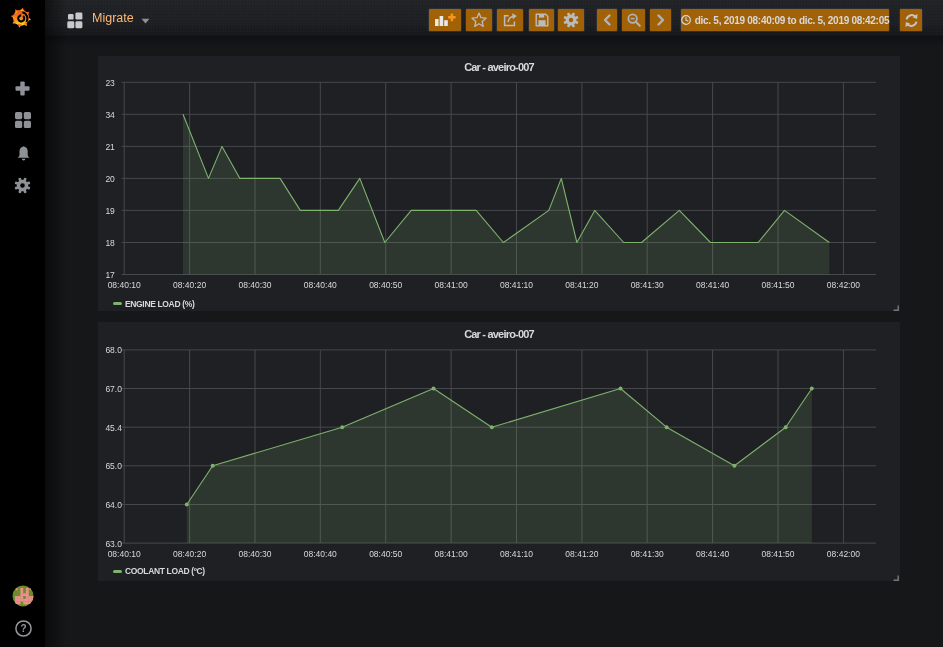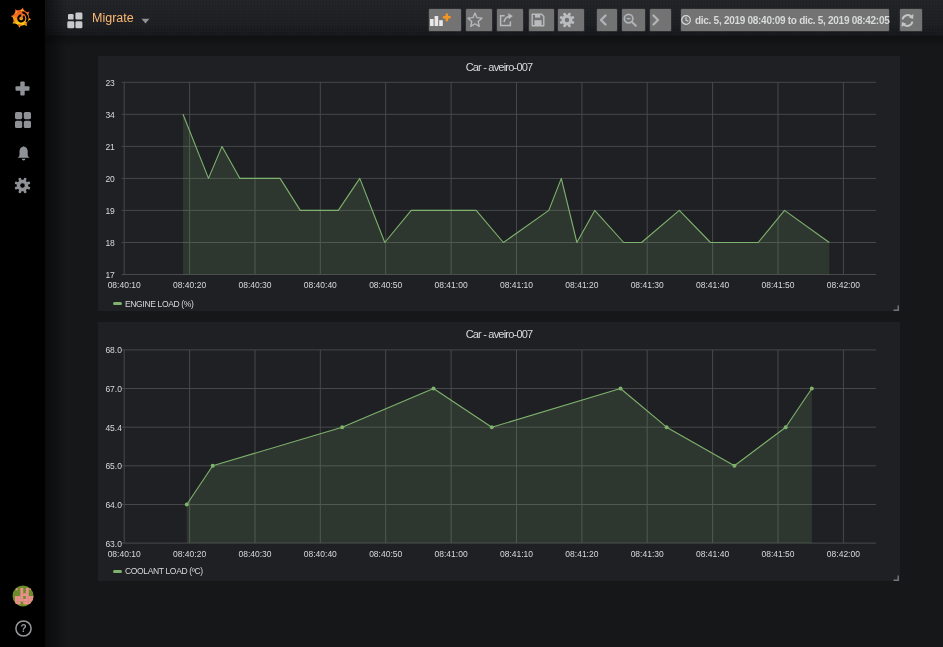--- a/index.html
+++ b/index.html
@@ -1,20 +1,20 @@
 <!DOCTYPE html>
 <html><head><meta charset="utf-8"><title>Migrate - Grafana</title><style>
 *{margin:0;padding:0;box-sizing:border-box}
 svg{display:block}
 html,body{width:943px;height:647px;background:#161719;overflow:hidden;font-family:"Liberation Sans",sans-serif}
 .abs{position:absolute}
-.btn{position:absolute;top:8px;height:24px;background:#737373;border:1px solid #2c2e32;border-radius:2px;display:flex;align-items:center;justify-content:flex-start}
+.btn{position:absolute;top:8px;height:24px;background:#a16207;border:1px solid #2c2e32;border-radius:2px;display:flex;align-items:center;justify-content:center}
 .al{position:absolute;font-size:8.5px;color:#d8d9da;white-space:nowrap}
-.ttl{position:absolute;width:100%;text-align:center;font-size:11px;font-weight:normal;letter-spacing:-0.8px;color:#d8d9da}
-.leg{position:absolute;font-size:8.5px;font-weight:normal;letter-spacing:-0.35px;color:#d8d9da;white-space:nowrap}
+.ttl{position:absolute;width:100%;text-align:center;font-size:11px;font-weight:bold;letter-spacing:-0.8px;color:#d8d9da}
+.leg{position:absolute;font-size:8.5px;font-weight:bold;letter-spacing:-0.35px;color:#d8d9da;white-space:nowrap}
 .sw{position:absolute;width:9px;height:3px;border-radius:1.5px;background:#7EB26D}
 .rsz{position:absolute;right:1px;bottom:0px;width:6px;height:6px}
 </style></head><body>
 
 <div class="abs" style="left:45px;top:0;width:898px;height:36px;background-image:radial-gradient(circle at 1px 1px, rgba(255,255,255,0.012) 1px, transparent 1.4px),linear-gradient(to bottom,#212225 0%,#1d1e21 65%,#151619 100%);background-size:3px 3px,100% 100%"></div>
 <div class="abs" style="left:98px;top:56px;width:802px;height:255px;background:#1f2023"></div>
 <div class="abs" style="left:98px;top:322px;width:802px;height:259px;background:#1f2023"></div>
 <div class="abs" style="left:45px;top:0;width:22px;height:647px;background:linear-gradient(to right, rgba(0,0,0,0.5), rgba(0,0,0,0))"></div>
 <div class="abs" style="left:45px;top:36px;width:898px;height:12px;background:linear-gradient(to bottom, rgba(0,0,0,0.3), rgba(0,0,0,0))"></div>
 <div class="abs" style="left:0;top:0;width:45px;height:647px;background:#000">

